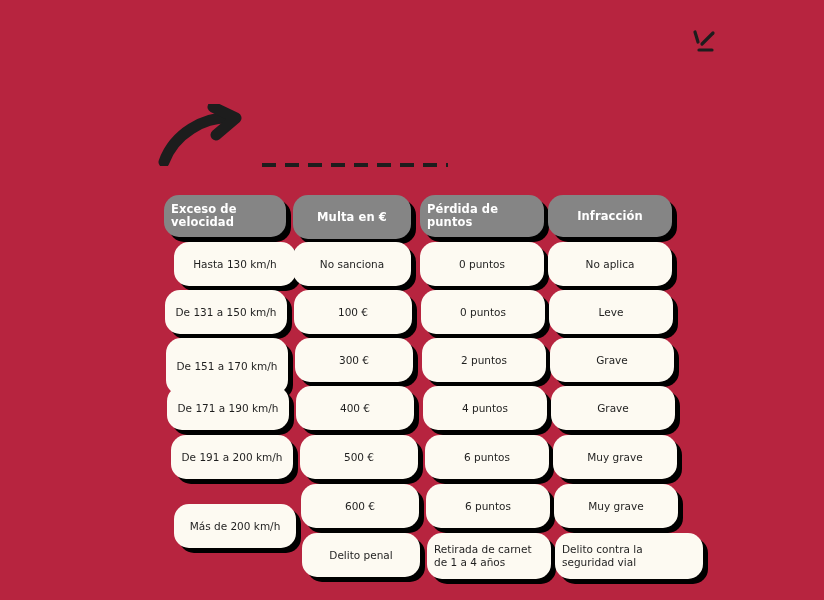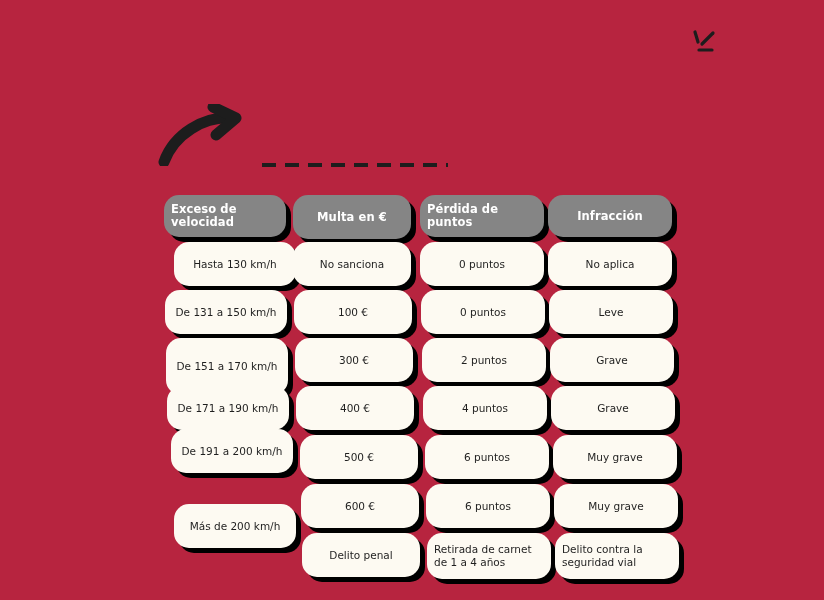--- a/index.html
+++ b/index.html
@@ -148,21 +148,21 @@
   <div id="dashed-underline"></div>
 </div>
 
 <div id="speed-fines-table">
   <div class="table-column" id="column-0">
       <div class="cell header-cell" style="left: 0px; top: 5px; width: 122px; height: 42px;">Exceso de velocidad</div>
       <div class="cell data-cell" style="left: 10px; top: 52px; width: 122px; height: 44px;">Hasta 130 km/h</div>
       <div class="cell data-cell" style="left: 1px; top: 100px; width: 122px; height: 44px;">De 131 a 150 km/h</div>
       <div class="cell data-cell" style="left: 2px; top: 148px; width: 122px; height: 57px;">De 151 a 170 km/h</div>
       <div class="cell data-cell" style="left: 3px; top: 196px; width: 122px; height: 44px;">De 171 a 190 km/h</div>
-      <div class="cell data-cell" style="left: 7px; top: 239px; width: 122px; height: 44px;">De 191 a 200 km/h</div>
+      <div class="cell data-cell" style="left: 7px; top: 245px; width: 122px; height: 44px;">De 191 a 200 km/h</div>
       <div class="cell data-cell" style="left: 10px; top: 314px; width: 122px; height: 44px;">Más de 200 km/h</div>
     </div>
   <div class="table-column" id="column-1">
       <div class="cell header-cell" style="left: 0px; top: 5px; width: 118px; height: 44px;">Multa en €</div>
       <div class="cell data-cell" style="left: 0px; top: 52px; width: 118px; height: 44px;">No sanciona</div>
       <div class="cell data-cell" style="left: 1px; top: 100px; width: 118px; height: 44px;">100 €</div>
       <div class="cell data-cell" style="left: 2px; top: 148px; width: 118px; height: 44px;">300 €</div>
       <div class="cell data-cell" style="left: 3px; top: 196px; width: 118px; height: 44px;">400 €</div>
       <div class="cell data-cell" style="left: 7px; top: 245px; width: 118px; height: 44px;">500 €</div>
       <div class="cell data-cell" style="left: 8px; top: 294px; width: 118px; height: 44px;">600 €</div>
@@ -179,15 +179,15 @@
       <div class="cell data-cell" style="left: 7px; top: 343px; width: 124px; height: 46px;">Retirada de carnet de 1 a 4 años</div>
     </div>
   <div class="table-column" id="column-3">
       <div class="cell header-cell" style="left: 0px; top: 5px; width: 124px; height: 42px;">Infracción</div>
       <div class="cell data-cell" style="left: 0px; top: 52px; width: 124px; height: 44px;">No aplica</div>
       <div class="cell data-cell" style="left: 1px; top: 100px; width: 124px; height: 44px;">Leve</div>
       <div class="cell data-cell" style="left: 2px; top: 148px; width: 124px; height: 44px;">Grave</div>
       <div class="cell data-cell" style="left: 3px; top: 196px; width: 124px; height: 44px;">Grave</div>
       <div class="cell data-cell" style="left: 5px; top: 245px; width: 124px; height: 44px;">Muy grave</div>
       <div class="cell data-cell" style="left: 6px; top: 294px; width: 124px; height: 44px;">Muy grave</div>
-      <div class="cell data-cell" style="left: 7px; top: 343px; width: 124px; height: 46px;">Delito contra la seguridad vial</div>
+      <div class="cell data-cell" style="left: 7px; top: 343px; width: 148px; height: 46px;">Delito contra la seguridad vial</div>
     </div>
 </div>
 
 </body></html>

